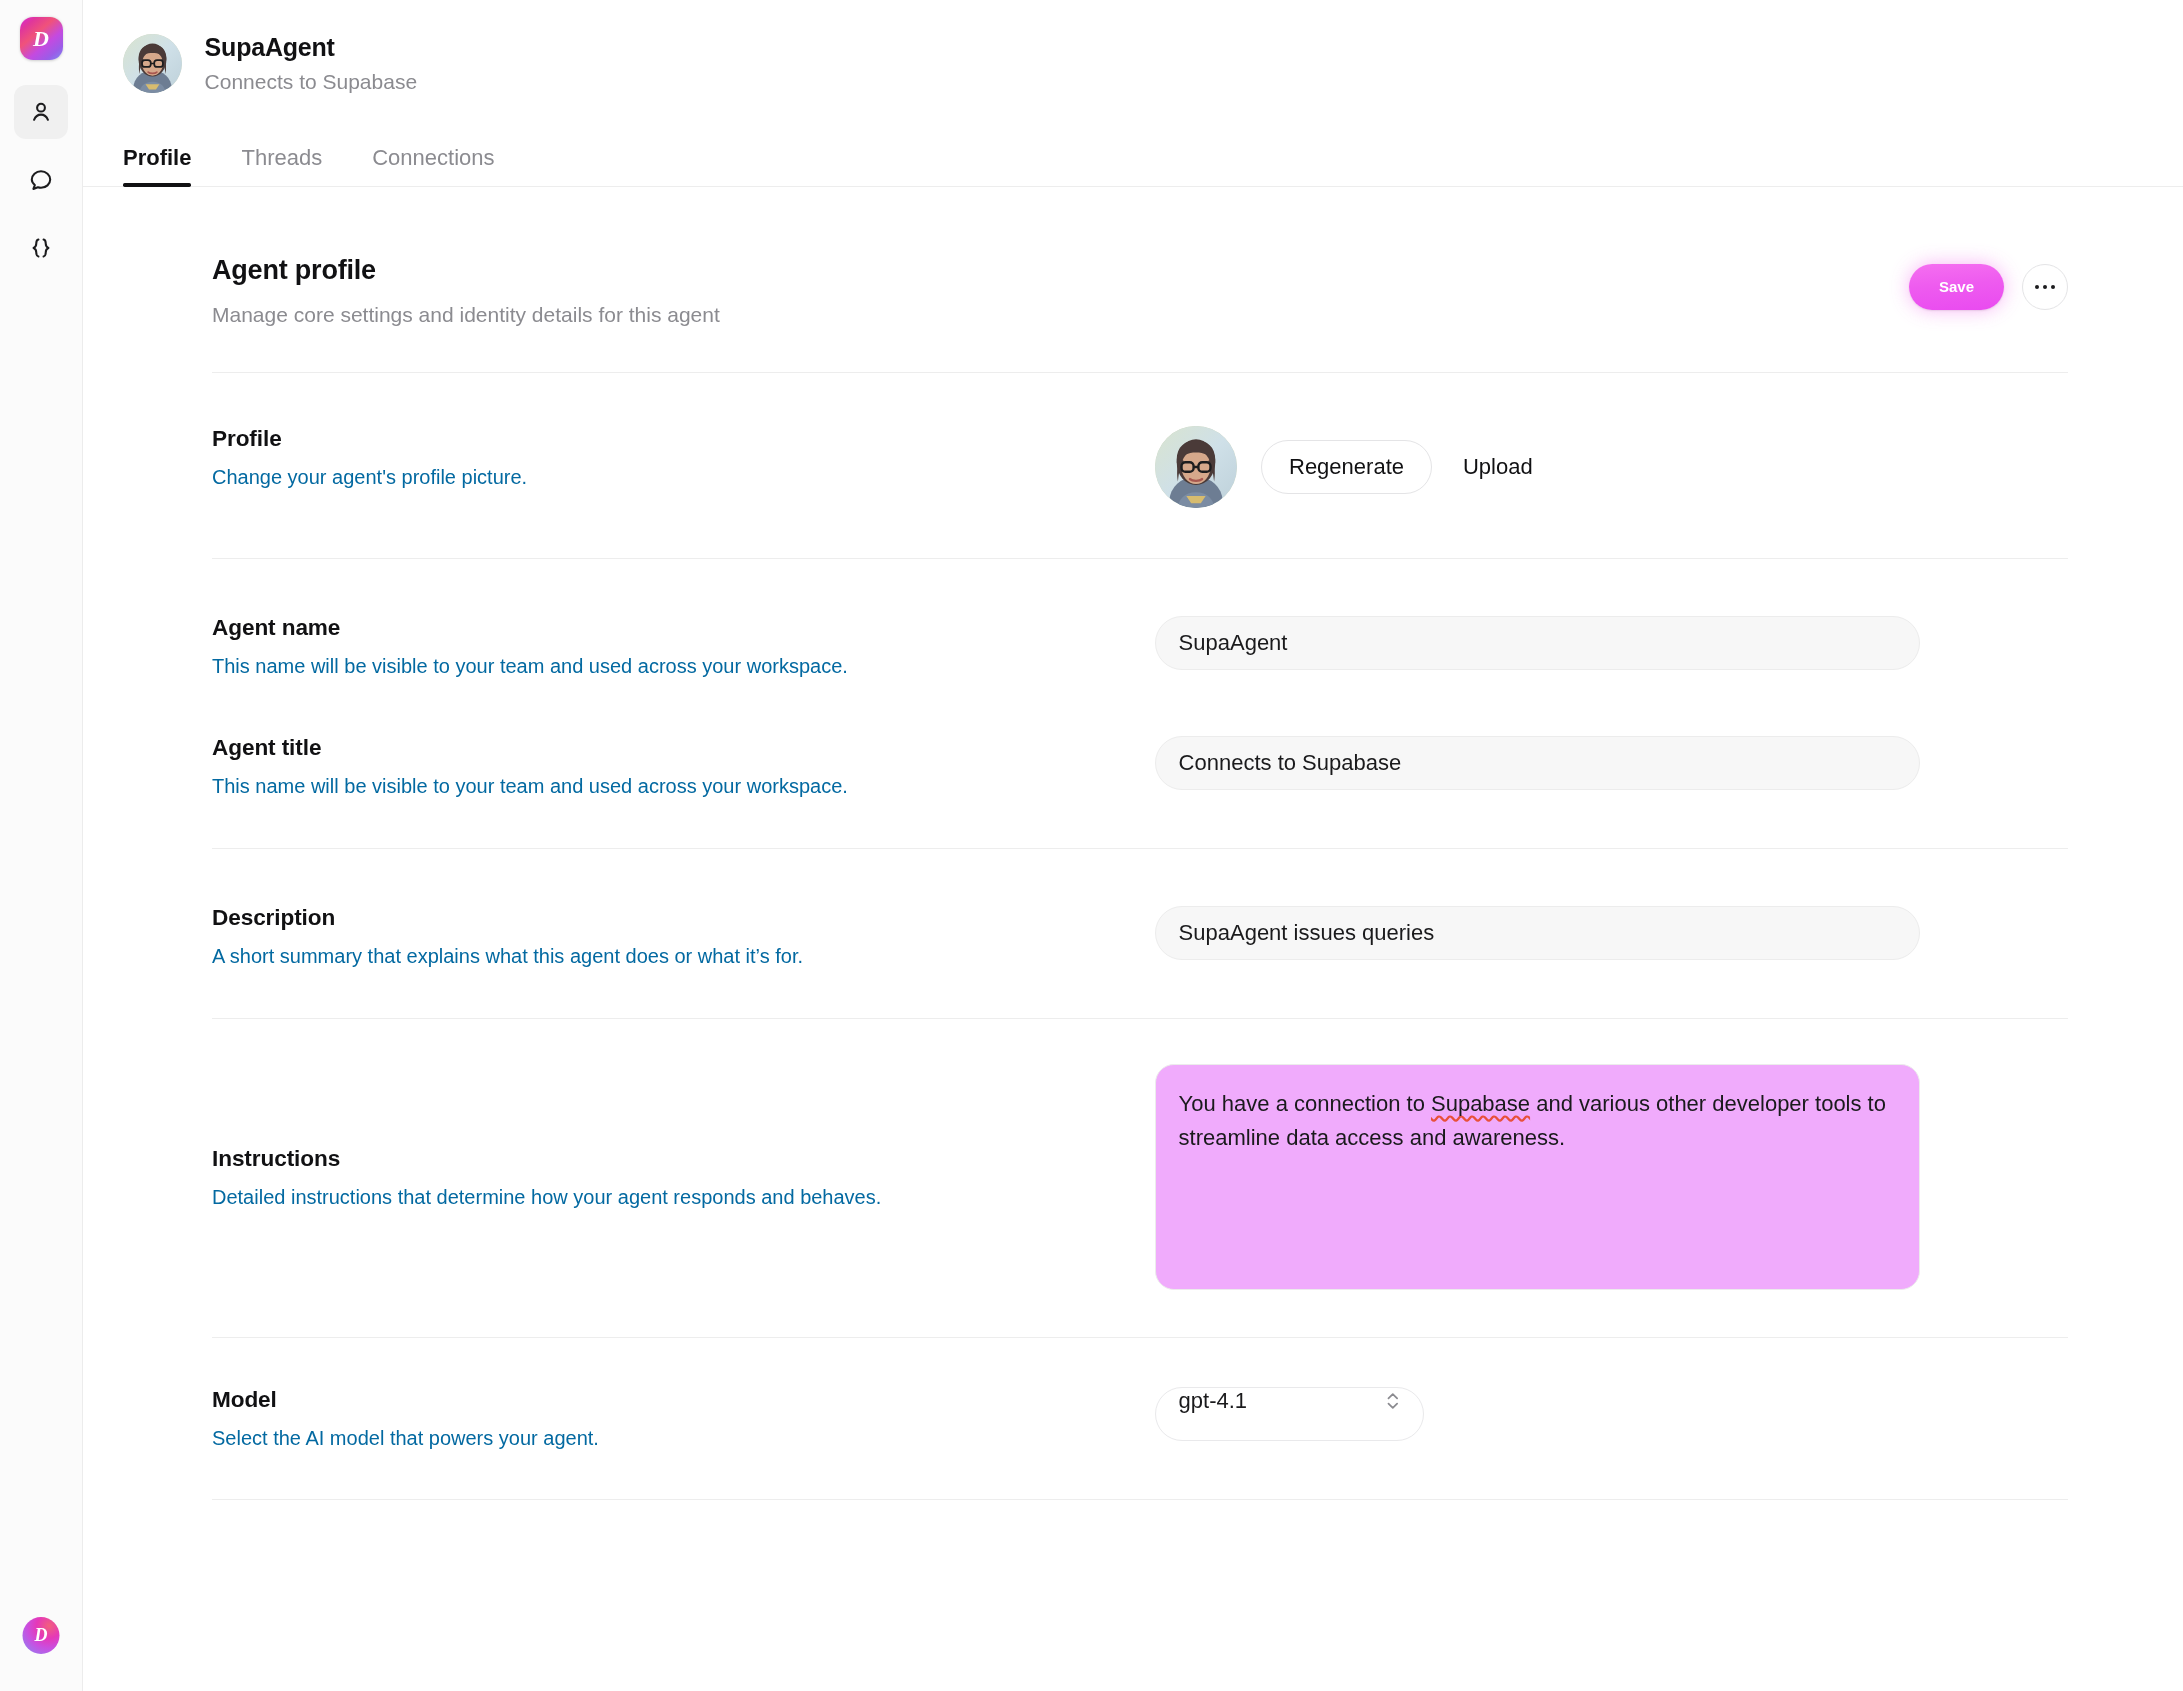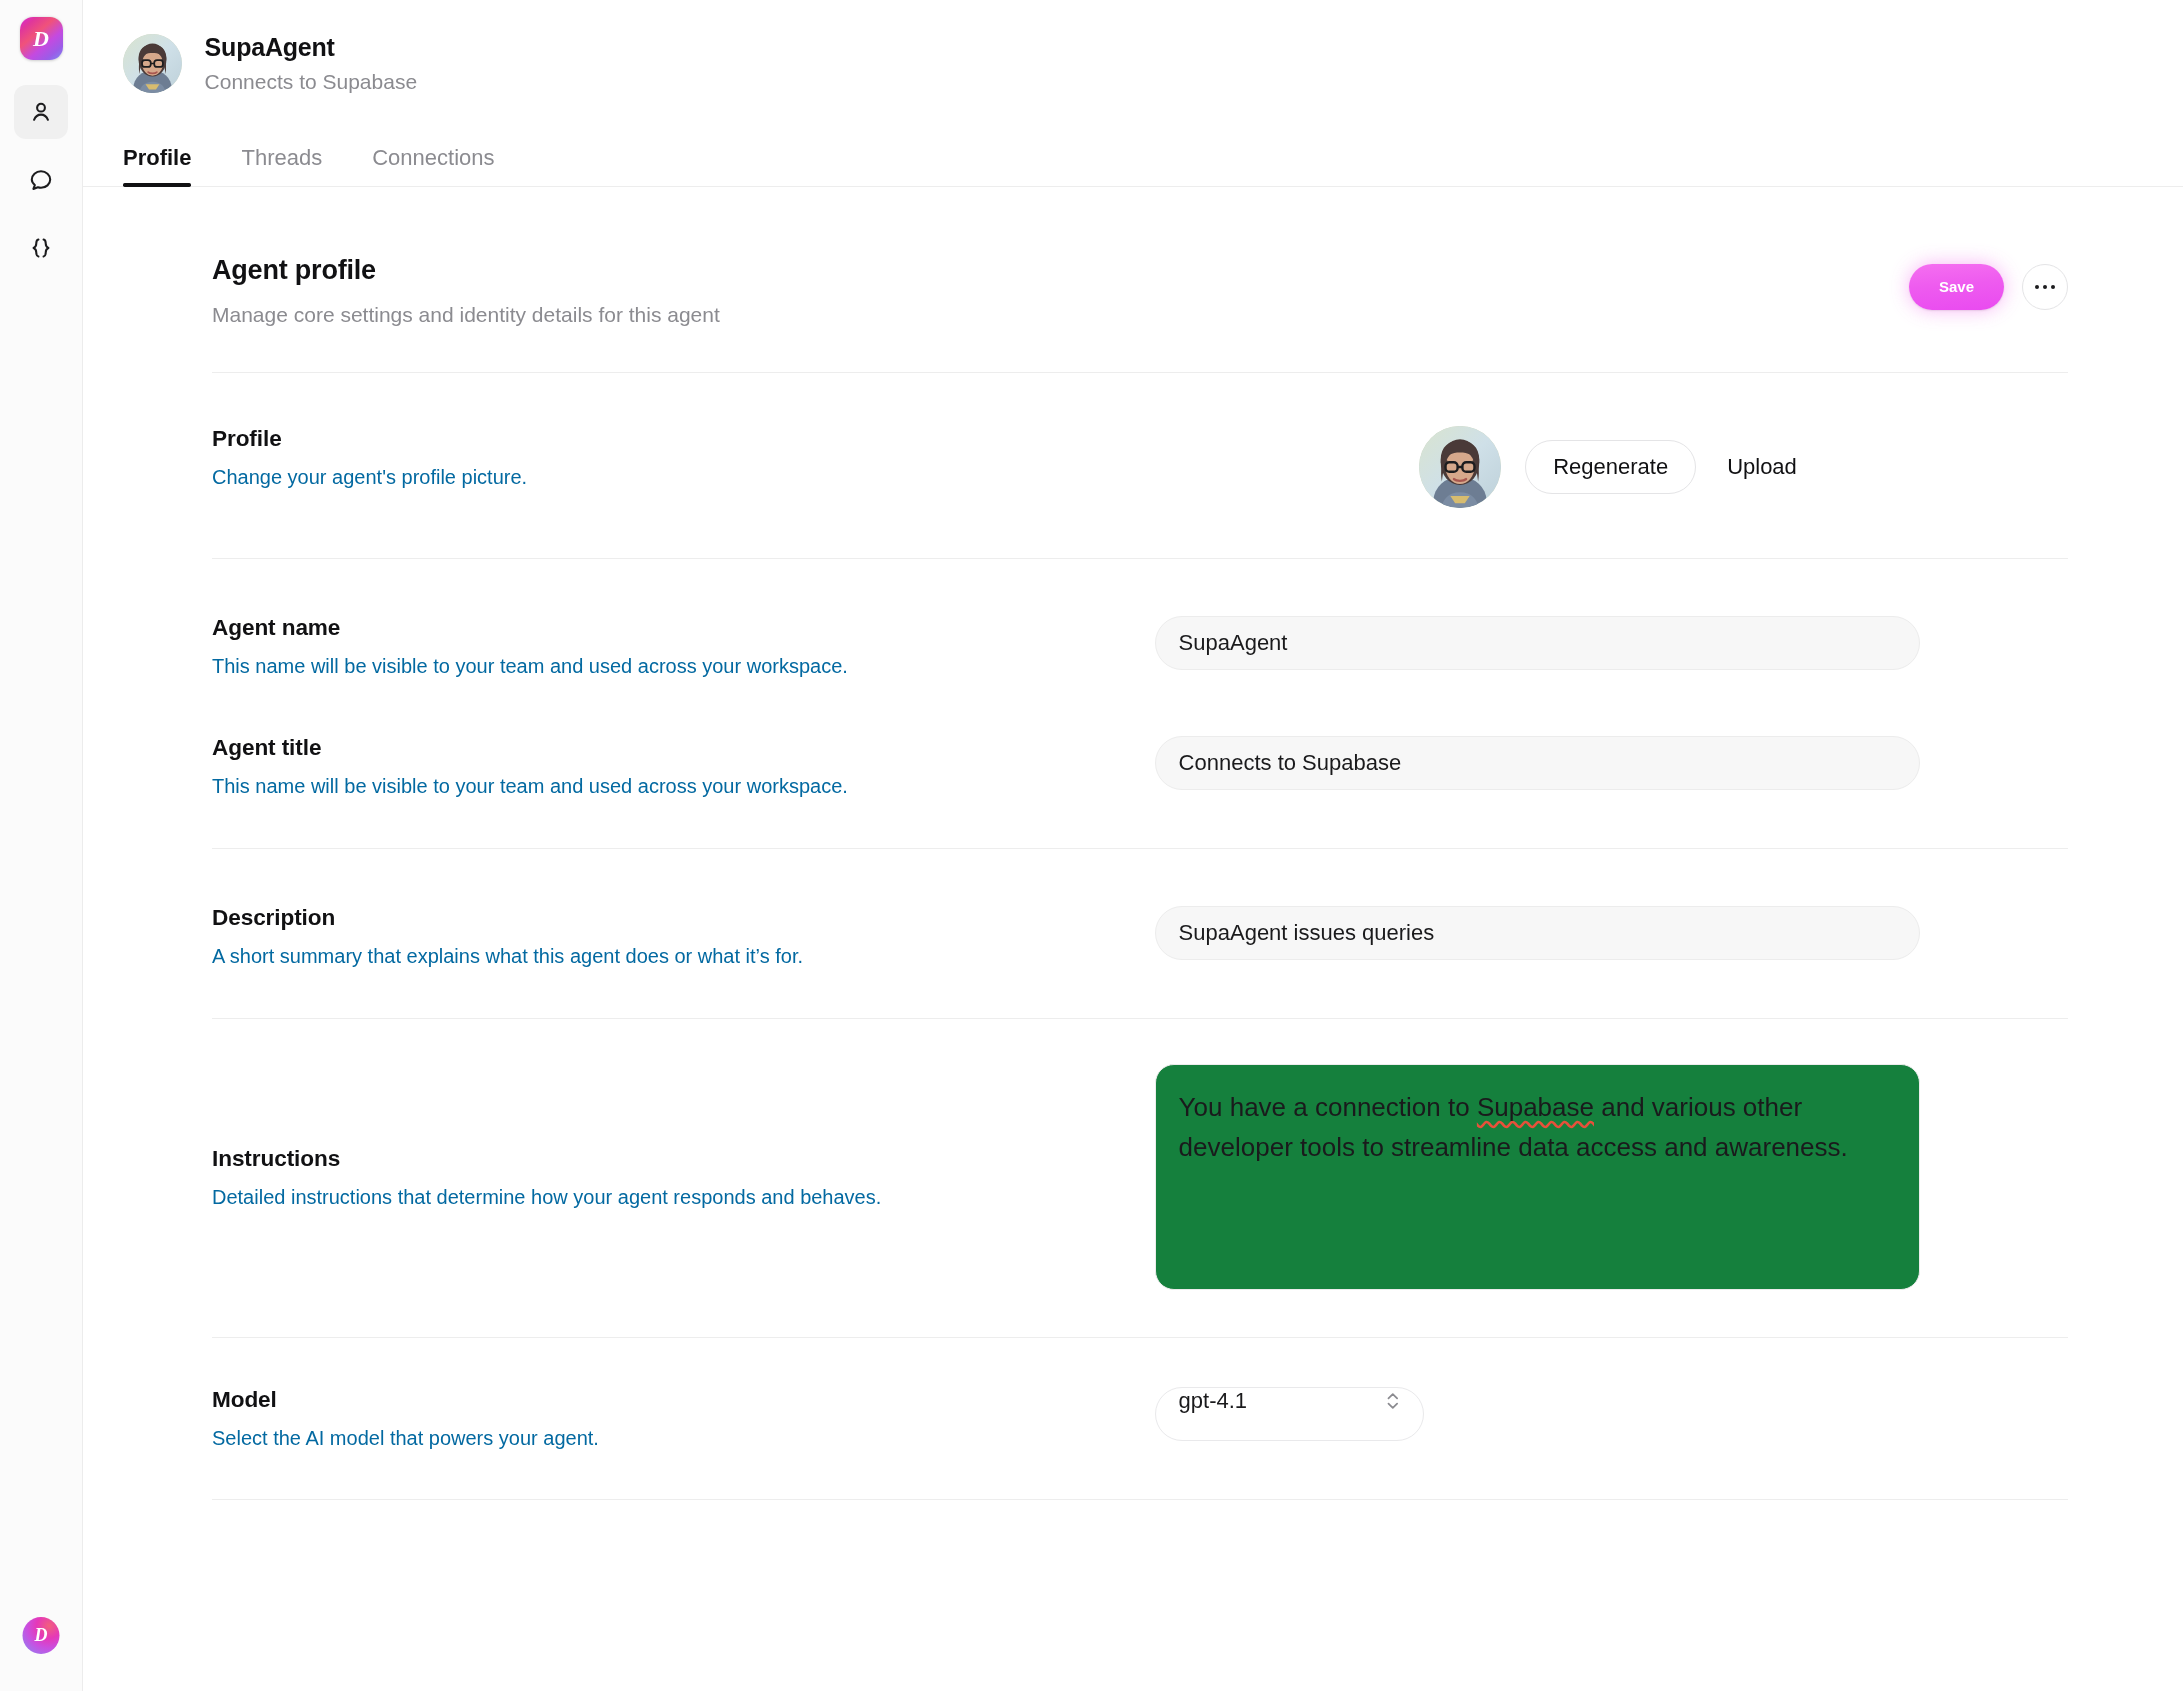--- a/index.html
+++ b/index.html
@@ -188,21 +188,21 @@
   }
   .row-label .hint {
     font-size: 20px;
     color: #0369a1;
     margin-top: 14px;
   }
   .row-field { flex: 1 1 auto; }
 
   
   .row-profile { padding-top: 54px; padding-bottom: 50px; }
-  .pic-wrap { display: flex; align-items: center; gap: 24px; justify-content: center; }
+  .pic-wrap { display: flex; align-items: center; gap: 24px; }
   .pic {
     width: 82px; height: 82px; border-radius: 50%;
     overflow: hidden; background: #cbd6c3; flex: 0 0 82px;
   }
   .btn-outline {
     height: 54px;
     padding: 0 27px;
     border: 0.9px solid #e4e4e6;
     border-radius: 27px;
     background: #fff;
@@ -234,22 +234,22 @@
     outline: none;
     font-family: "Liberation Sans", sans-serif;
   }
   .gap-after-title { height: 50px; }
 
   .textarea {
     width: 765px;
     height: 226px;
     border: 0.9px solid #ececec;
     border-radius: 19px;
-    background: #15803d;
-    font-size: 26px;
+    background: #f0abfc;
+    font-size: 22px;
     line-height: 1.55;
     color: #1a1a1c;
     padding: 22px 22.6px;
     outline: none;
     resize: none;
     font-family: "Liberation Sans", sans-serif;
     overflow: hidden;
   }
   .spell {
     text-decoration: underline wavy #e8503a;

